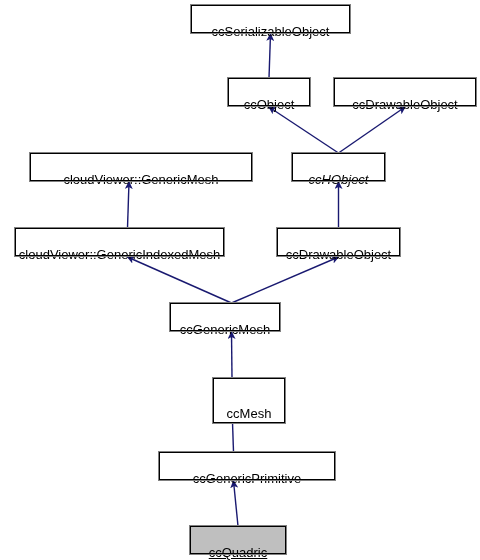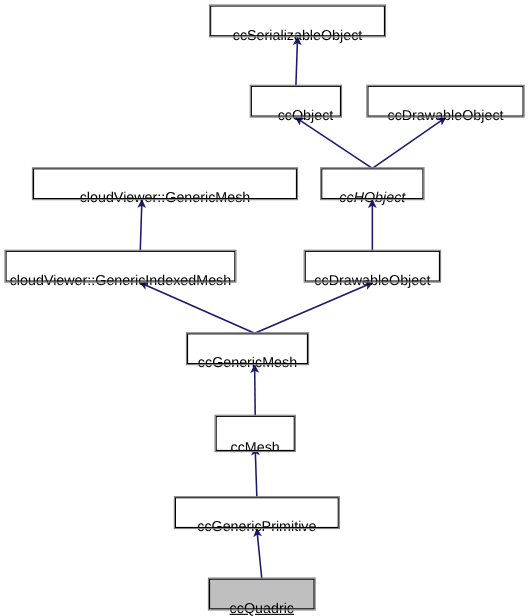--- a/index.html
+++ b/index.html
@@ -70,45 +70,45 @@
         <line x1="232" y1="378" x2="231.5" y2="332" marker-end="url(#arrowhead)"></line>
         <line x1="233.5" y1="452" x2="232" y2="407" marker-end="url(#arrowhead)"></line>
         <line x1="238" y1="526" x2="233.5" y2="481" marker-end="url(#arrowhead)"></line>
       </g>
   </svg>
 
   <div id="nodes">
       <div class="node" style="left: 191px; top: 5px; width: 159px; height: 28px;">
         <span class="node-label">ccSerializableObject</span>
       </div>
-      <div class="node" style="left: 228px; top: 78px; width: 82px; height: 28px; justify-content: flex-end;">
+      <div class="node" style="left: 228px; top: 78px; width: 82px; height: 28px;">
         <span class="node-label">ccObject</span>
       </div>
       <div class="node" style="left: 334px; top: 78px; width: 142px; height: 28px;">
         <span class="node-label">ccDrawableObject</span>
       </div>
-      <div class="node" style="left: 30px; top: 153px; width: 240px; height: 28px;">
+      <div class="node" style="left: 30px; top: 153px; width: 222px; height: 28px;">
         <span class="node-label">cloudViewer::GenericMesh</span>
       </div>
       <div class="node" style="left: 292px; top: 153px; width: 93px; height: 28px; font-style: italic;">
         <span class="node-label">ccHObject</span>
       </div>
-      <div class="node" style="left: 5px; top: 228px; width: 209px; height: 28px;">
+      <div class="node" style="left: 15px; top: 228px; width: 209px; height: 28px;">
         <span class="node-label">cloudViewer::GenericIndexedMesh</span>
       </div>
       <div class="node" style="left: 277px; top: 228px; width: 123px; height: 28px;">
         <span class="node-label">ccDrawableObject</span>
       </div>
       <div class="node" style="left: 170px; top: 303px; width: 110px; height: 28px;">
         <span class="node-label">ccGenericMesh</span>
       </div>
-      <div class="node" style="left: 196px; top: 378px; width: 72px; height: 32px;">
+      <div class="node" style="left: 213px; top: 378px; width: 72px; height: 45px;">
         <span class="node-label">ccMesh</span>
       </div>
-      <div class="node" style="left: 159px; top: 452px; width: 149px; height: 28px;">
+      <div class="node" style="left: 159px; top: 452px; width: 176px; height: 28px;">
         <span class="node-label">ccGenericPrimitive</span>
       </div>
       <div class="node highlight" style="left: 190px; top: 526px; width: 96px; height: 28px; text-decoration: underline;">
         <span class="node-label">ccQuadric</span>
       </div>
     </div>
 
 </div>
 
 </body></html>

